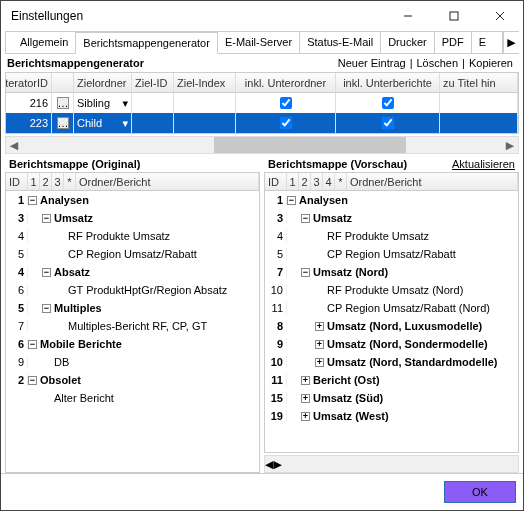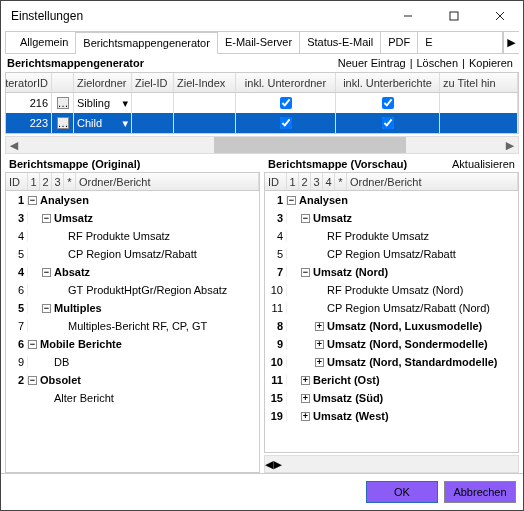--- a/index.html
+++ b/index.html
@@ -32,21 +32,21 @@
 .grid-row .dd { display: inline-block; width: 12px; height: 12px; border: 1px solid #888; background: #eee; text-align: center; line-height: 10px; color: #000; }
 .grid-row input[type=checkbox] { width: 12px; height: 12px; }
 .hscroll { height: 18px; background: #f0f0f0; margin: 2px 4px; border: 1px solid #ddd; display: flex; align-items: center; }
 .hscroll .arr { width: 16px; text-align: center; color: #666; }
 .hscroll .track { flex: 1; position: relative; height: 100%; }
 .hscroll .thumb { position: absolute; height: 100%; background: #c8c8c8; }
 .panes { display: flex; flex: 1; min-height: 0; margin: 0 4px; gap: 4px; }
 .pane { flex: 1; display: flex; flex-direction: column; min-width: 0; }
 .pane-head { display: flex; align-items: center; padding: 2px 4px; }
 .pane-head .bold { font-weight: bold; flex: 1; }
-.pane-head .act { color: #000; }
+.pane-head .act { color: #000; text-decoration: underline; }
 .tree-head { display: flex; background: linear-gradient(#fcfcfc,#ecebeb); border: 1px solid #ccc; border-bottom: none; height: 18px; align-items: center; }
 .tree-head > div { border-right: 1px solid #ddd; padding: 0 3px; font-size: 11px; color: #333; height: 100%; display: flex; align-items: center; }
 .th-id { width: 22px; text-align: right; }
 .th-n { width: 12px; justify-content: center; }
 .th-rest { flex: 1; }
 .tree-body { flex: 1; border: 1px solid #ccc; overflow: hidden; }
 .tree-row { display: flex; height: 18px; align-items: center; }
 .tree-row .rid { width: 22px; text-align: right; padding-right: 3px; border-right: 1px solid #eee; }
 .tree-row .rtext { flex: 1; display: flex; align-items: center; overflow: hidden; white-space: nowrap; }
 .tree-row.bold .rtext { font-weight: bold; }
@@ -80,20 +80,21 @@
         <line x1="9" y1="1" x2="1" y2="9" stroke-width="1"></line>
       </svg>
     </div>
 </div>
 
 <div class="tabs">
   <div class="tab">Allgemein</div>
   <div class="tab active">Berichtsmappengenerator</div>
   <div class="tab">E-Mail-Server</div>
   <div class="tab">Status-E-Mail</div>
+  <div class="tab">Drucker</div>
   <div class="tab">PDF</div>
   <div class="tab" style="flex:1">E</div>
   <div class="nav">▶</div>
 </div>
 
 <div class="headerrow">
   <div class="bold" style="flex:1">Berichtsmappengenerator</div>
   <span class="link">Neuer Eintrag</span>
     <span>|</span>
   <span class="link">Löschen</span>
@@ -394,14 +395,13 @@
       <div class="track">
           <div class="thumb" style="left:0;width:70%"></div>
         </div>
       <div class="arr">▶</div>
     </div>
   </div>
 </div>
 
 <div class="footer">
   <button class="primary">OK</button>
-  <button>Abbrechen</button>
 </div>
 
 </body></html>

